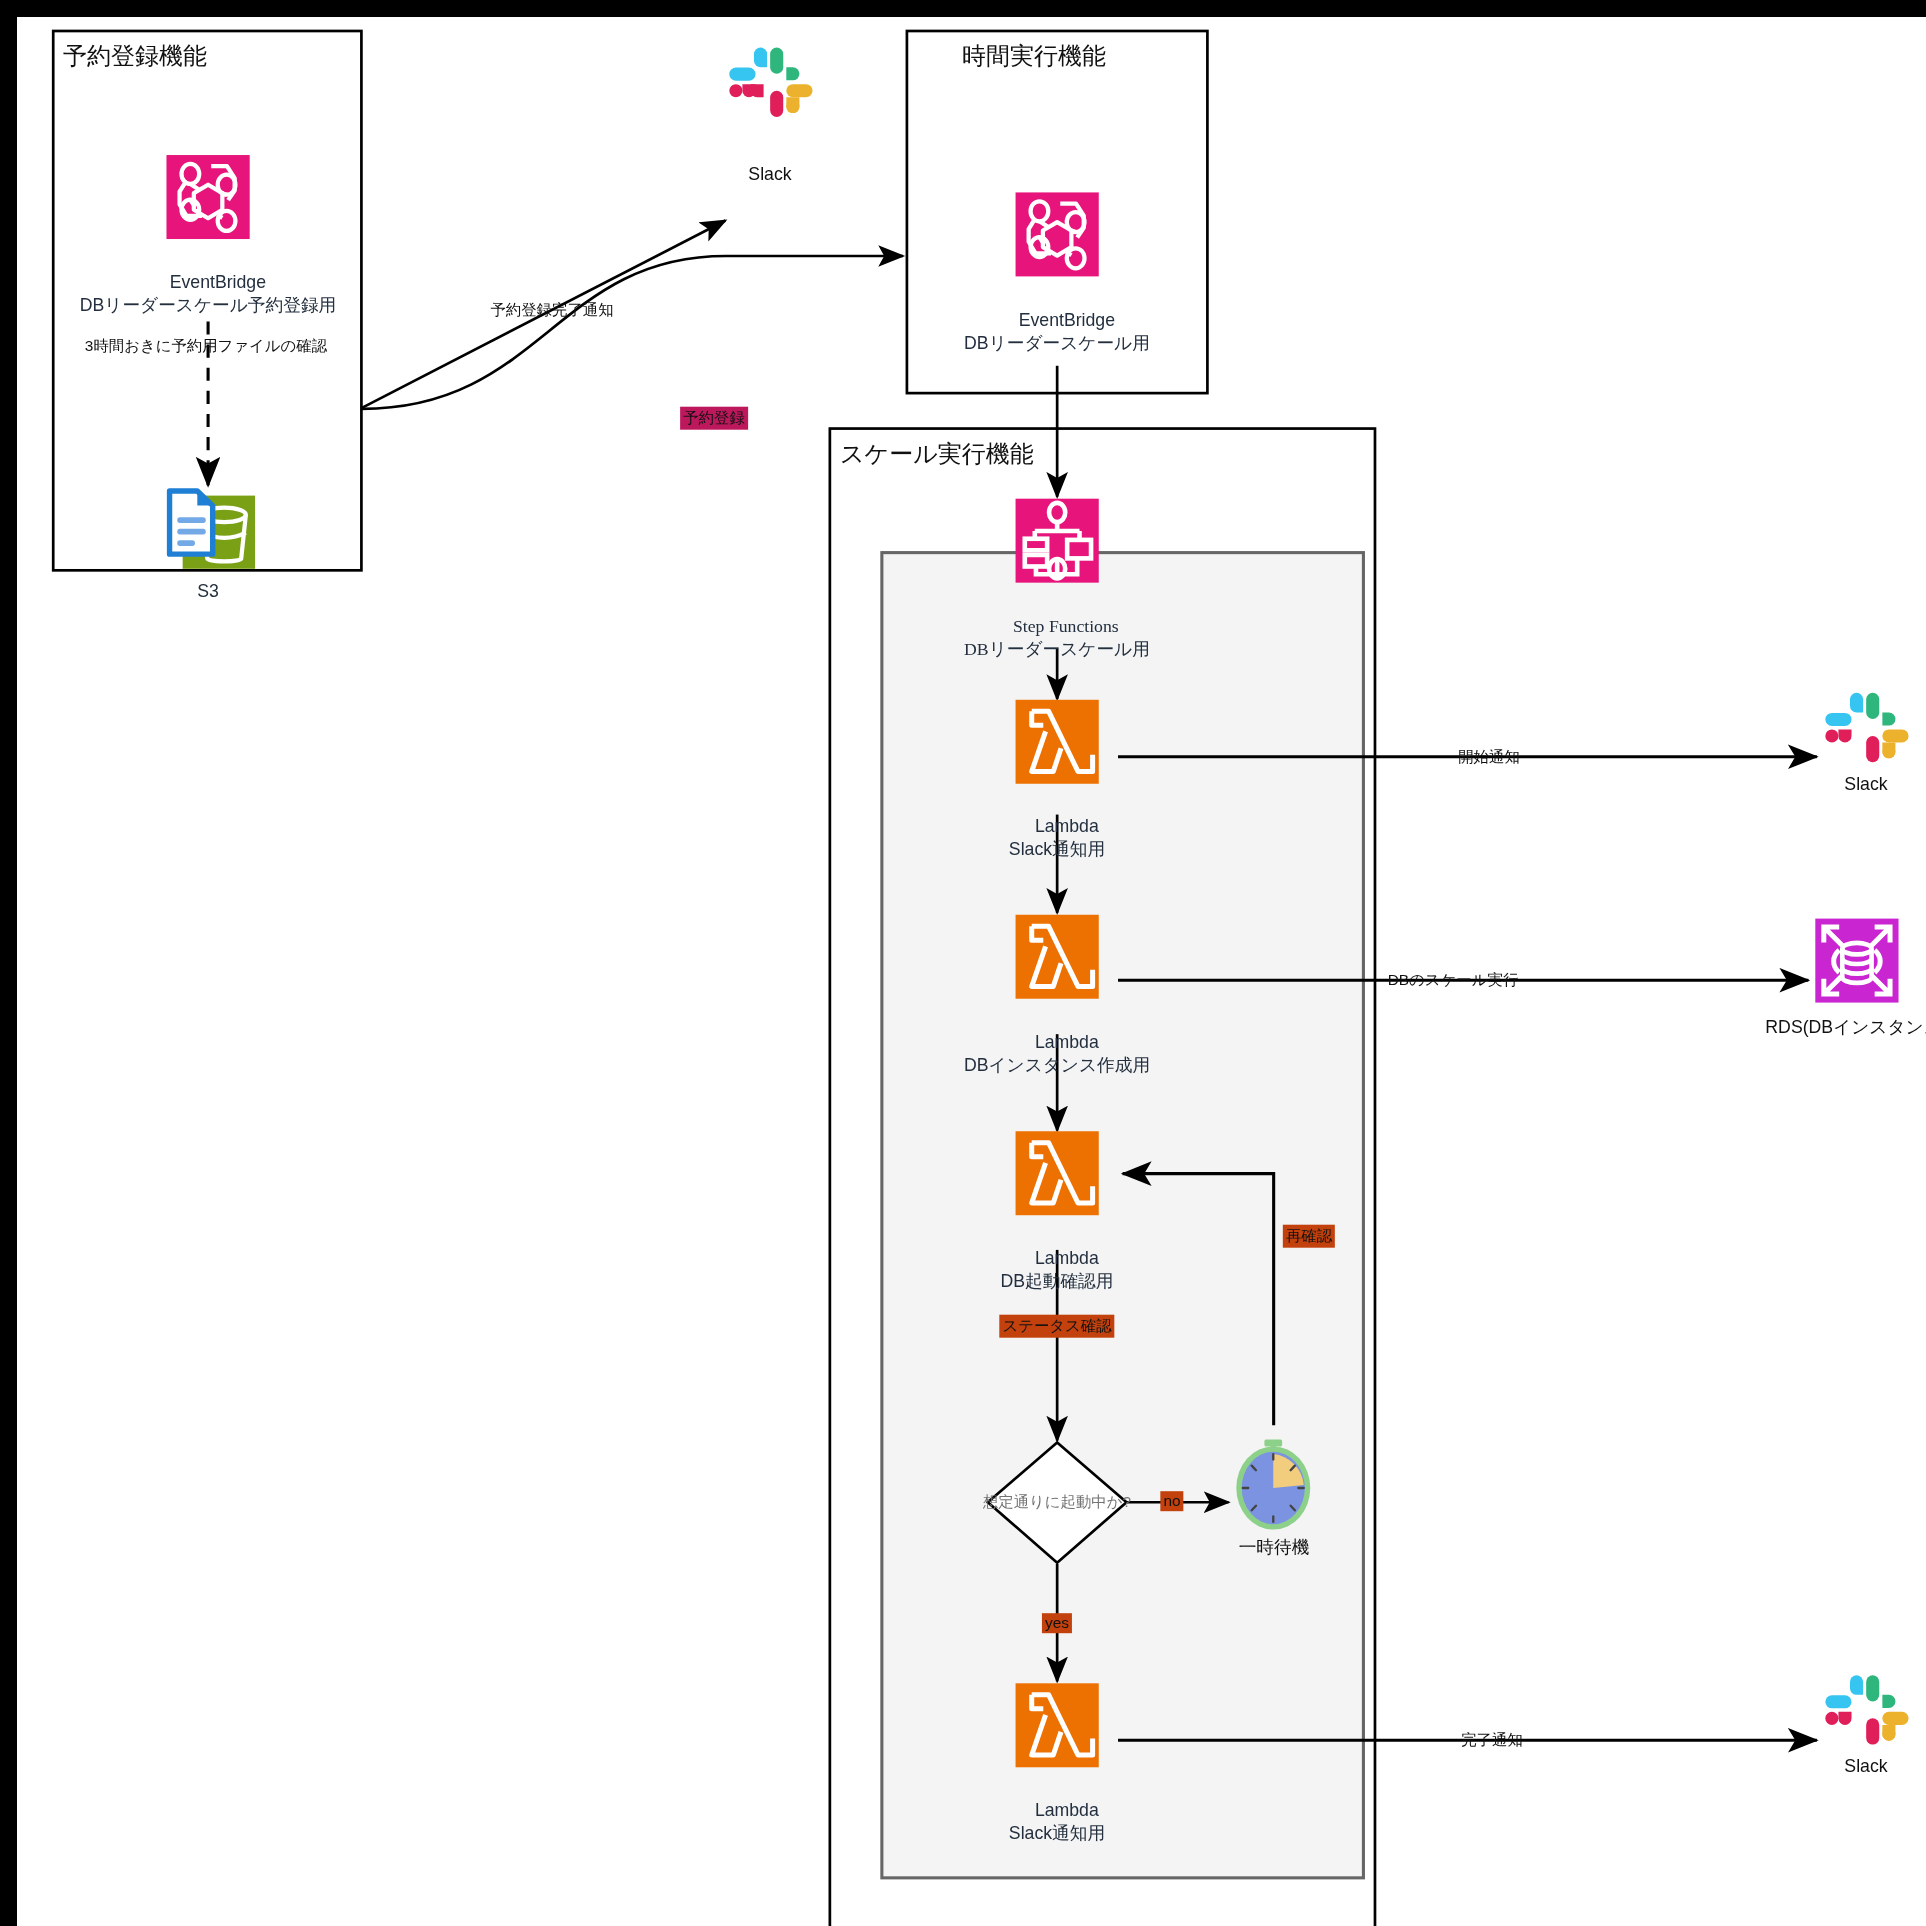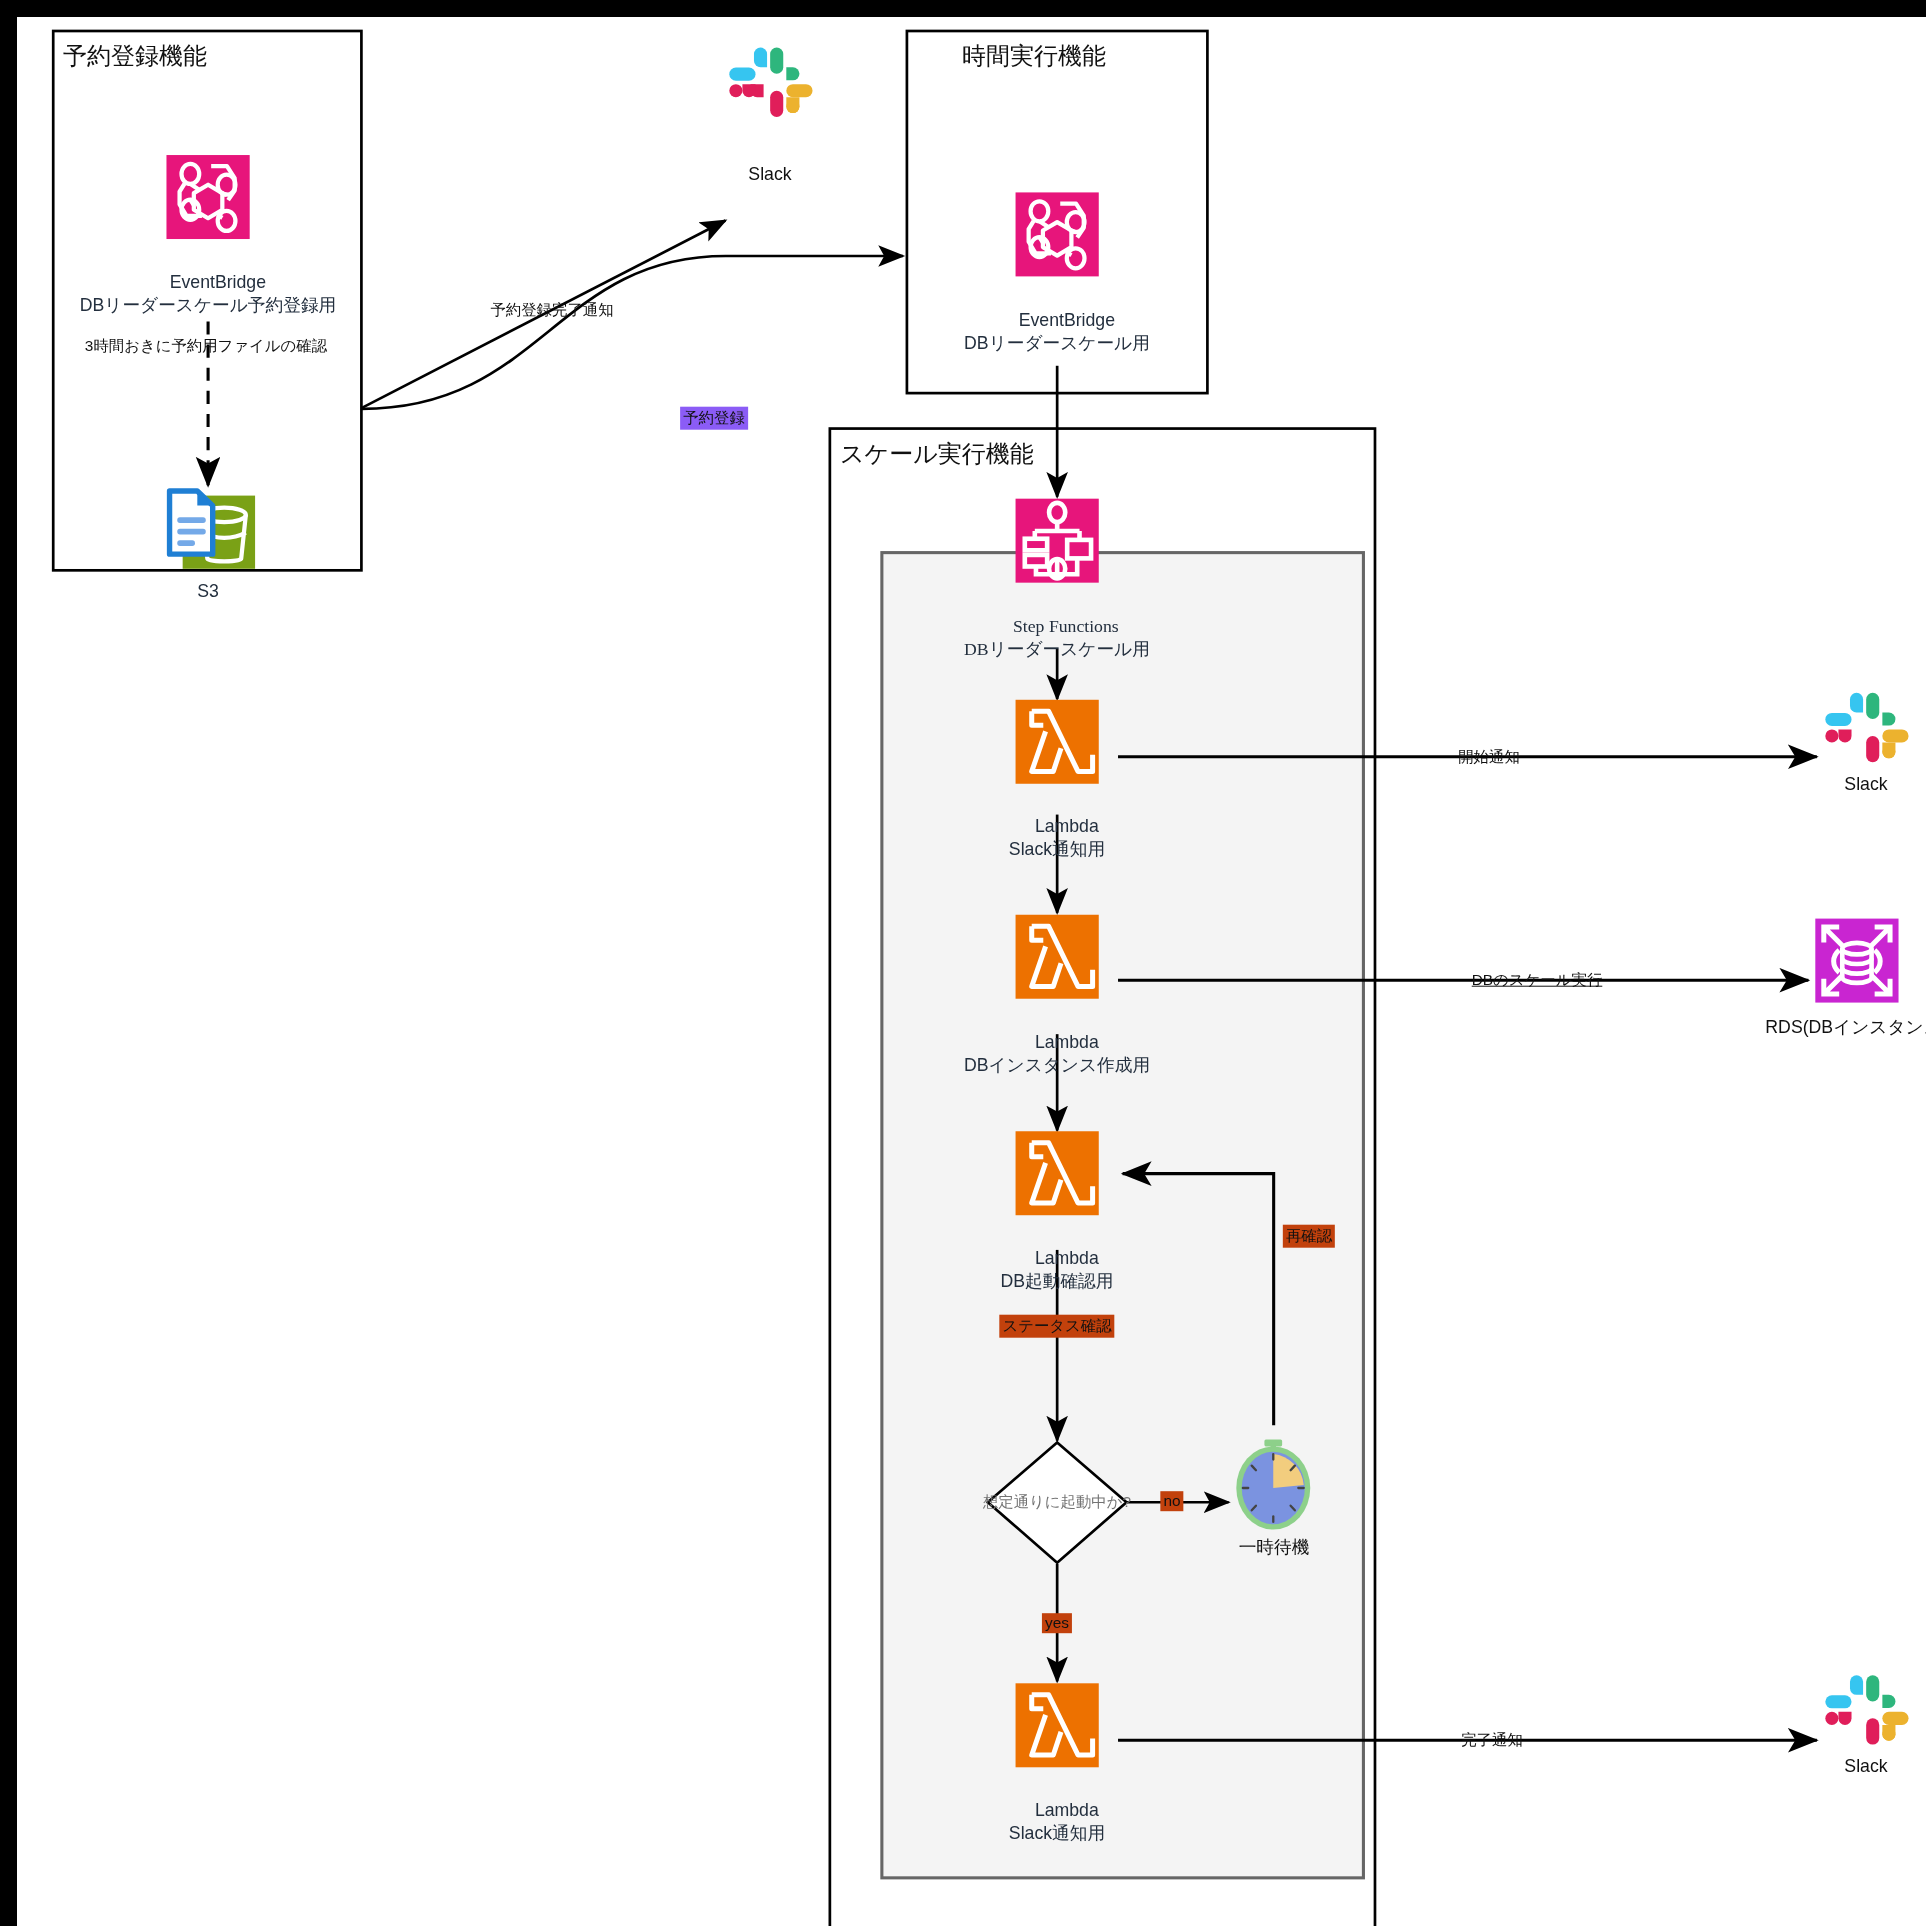--- a/index.html
+++ b/index.html
@@ -4,21 +4,21 @@
 <style>
   html,body{margin:0;padding:0;background:#000;}
   #stage{position:relative;width:2159px;height:2051px;background:#000;overflow:hidden;
          font-family:"Liberation Sans","DejaVu Sans",sans-serif;}
   #canvas{position:absolute;left:17px;top:17.3px;width:2125px;height:2017px;background:#ffffff;}
   svg.layer{position:absolute;left:0;top:0;width:2125px;height:2017px;overflow:visible;}
   .nodeLbl{position:absolute;text-align:center;color:#232f3e;font-size:17.7px;line-height:1.30;
            white-space:pre;letter-spacing:0px;}
   .nodeLbl.dark{color:#111111;}
   .grpLbl{position:absolute;color:#111;font-size:24px;white-space:nowrap;text-align:right;}
-  .edgeLbl{position:absolute;color:#111;font-size:15.4px;white-space:nowrap;background:#8b5cf6;
+  .edgeLbl{position:absolute;color:#111;font-size:15.4px;white-space:nowrap;background:#be185d;
            padding:0.8px 3.1px;transform:translate(-50%,-50%);}
   .edgeLbl.onGray{background:#c2410c;}
   .edgeLbl.plain{background:transparent;}
   .diaLbl{position:absolute;color:#737373;font-size:15.4px;white-space:nowrap;transform:translate(-50%,-50%);}
 </style>
 </head>
 <body>
 
 <div id="stage">
  <div id="canvas">
@@ -284,21 +284,21 @@
   <div class="nodeLbl dark" style="left:1772px;top:1738px;width:154px;">Slack</div>
   <div class="nodeLbl dark" style="left:1724px;top:999px;width:231px;">RDS(DBインスタンス)</div>
   <div class="nodeLbl dark" style="left:1180px;top:1519px;width:154px;">一時待機</div>
 
   <div class="diaLbl" style="left:1040px;top:1485px;">想定通りに起動中か?</div>
 
   <div class="edgeLbl plain" style="left:535px;top:293px;">予約登録完了通知</div>
   <div class="edgeLbl" style="left:697px;top:401px;">予約登録</div>
   <div class="edgeLbl plain" style="left:189px;top:329px;">3時間おきに予約用ファイルの確認</div>
   <div class="edgeLbl plain" style="left:1472px;top:740px;">開始通知</div>
-  <div class="edgeLbl plain" style="left:1520px;top:963px;text-decoration:underline;">DBのスケール実行</div>
+  <div class="edgeLbl plain" style="left:1436px;top:963px;">DBのスケール実行</div>
   <div class="edgeLbl onGray" style="left:1040px;top:1309px;">ステータス確認</div>
   <div class="edgeLbl onGray" style="left:1155px;top:1484px;">no</div>
   <div class="edgeLbl onGray" style="left:1292px;top:1219px;">再確認</div>
   <div class="edgeLbl onGray" style="left:1040px;top:1606px;">yes</div>
   <div class="edgeLbl plain" style="left:1475px;top:1723px;">完了通知</div>
 
  </div>
 </div>
 
 

